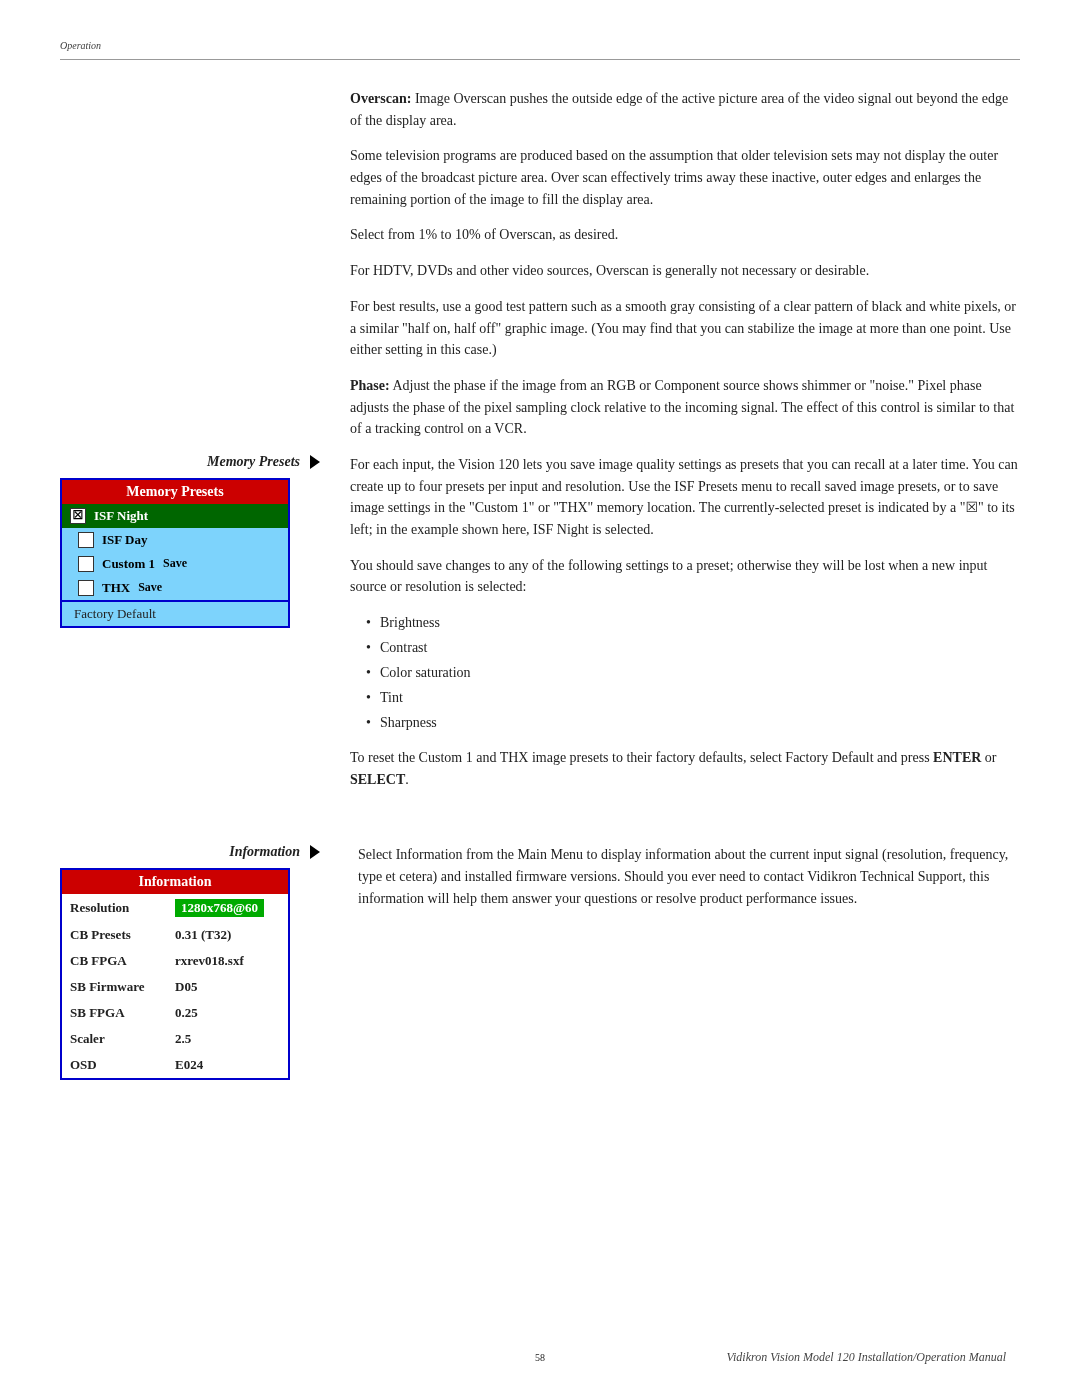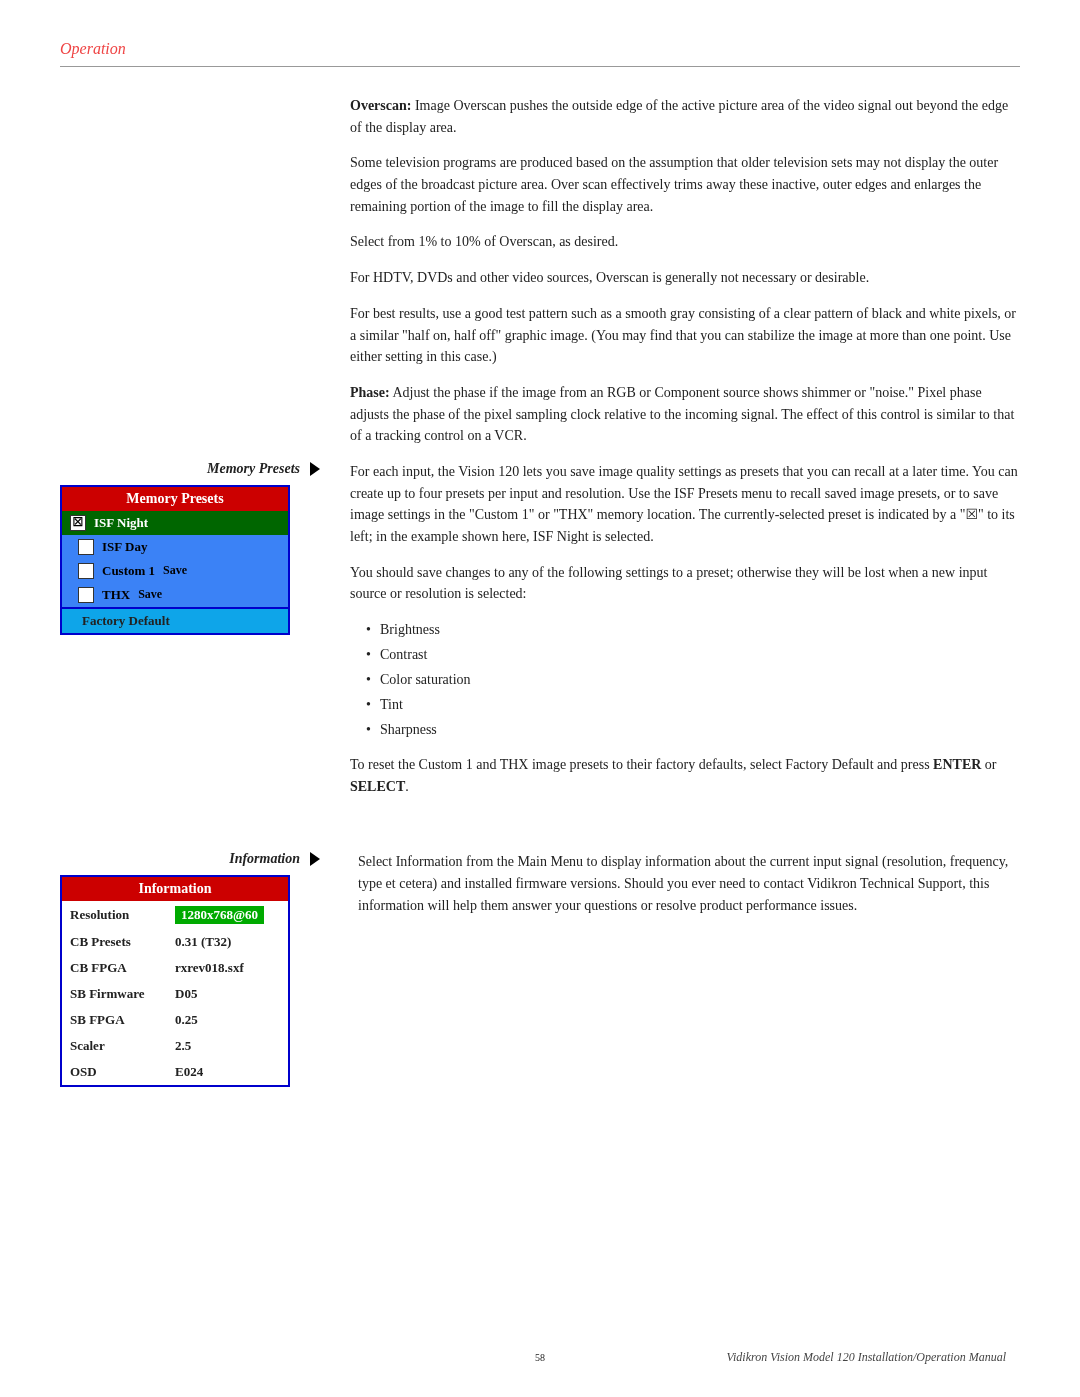--- a/index.html
+++ b/index.html
@@ -14,23 +14,23 @@
     }
 
     .page {
       width: 1080px;
       min-height: 1397px;
       padding: 40px 60px 60px 60px;
       position: relative;
     }
 
     .top-label {
-      font-size: 16px;
+      font-size: 10px;
       font-style: italic;
-      color: #ef4444;
+      color: #404040;
       margin-bottom: 8px;
     }
 
     .top-rule {
       border: none;
       border-top: 1px solid #999;
       margin-bottom: 28px;
     }
 
     .section-label {
@@ -78,21 +78,21 @@
       font-size: 13px;
       font-weight: bold;
     }
 
     .menu-item.selected {
       background: #006600;
       color: #fff;
     }
 
     .menu-item.normal {
-      background: #3b82f6;
+      background: #7dd3fc;
       color: #000;
       padding-left: 16px;
     }
 
     .menu-item .checkbox {
       width: 16px;
       height: 16px;
       border: 1.5px solid #333;
       display: inline-flex;
       align-items: center;
@@ -109,24 +109,24 @@
     }
 
     .menu-item .save-btn {
       margin-left: 8px;
       font-size: 12px;
       font-weight: bold;
     }
 
     .menu-footer {
       border-top: 2px solid #0000cc;
-      padding: 4px 20px;
-      font-weight: bold;
+      padding: 4px 12px;
+      font-weight: normal;
       font-size: 13px;
-      background: #0ea5e9;
+      background: #7dd3fc;
     }
 
     
     .info-box {
       border: 2px solid #0000cc;
       width: 230px;
     }
 
     .info-title-bar {
       background: #cc0000;

